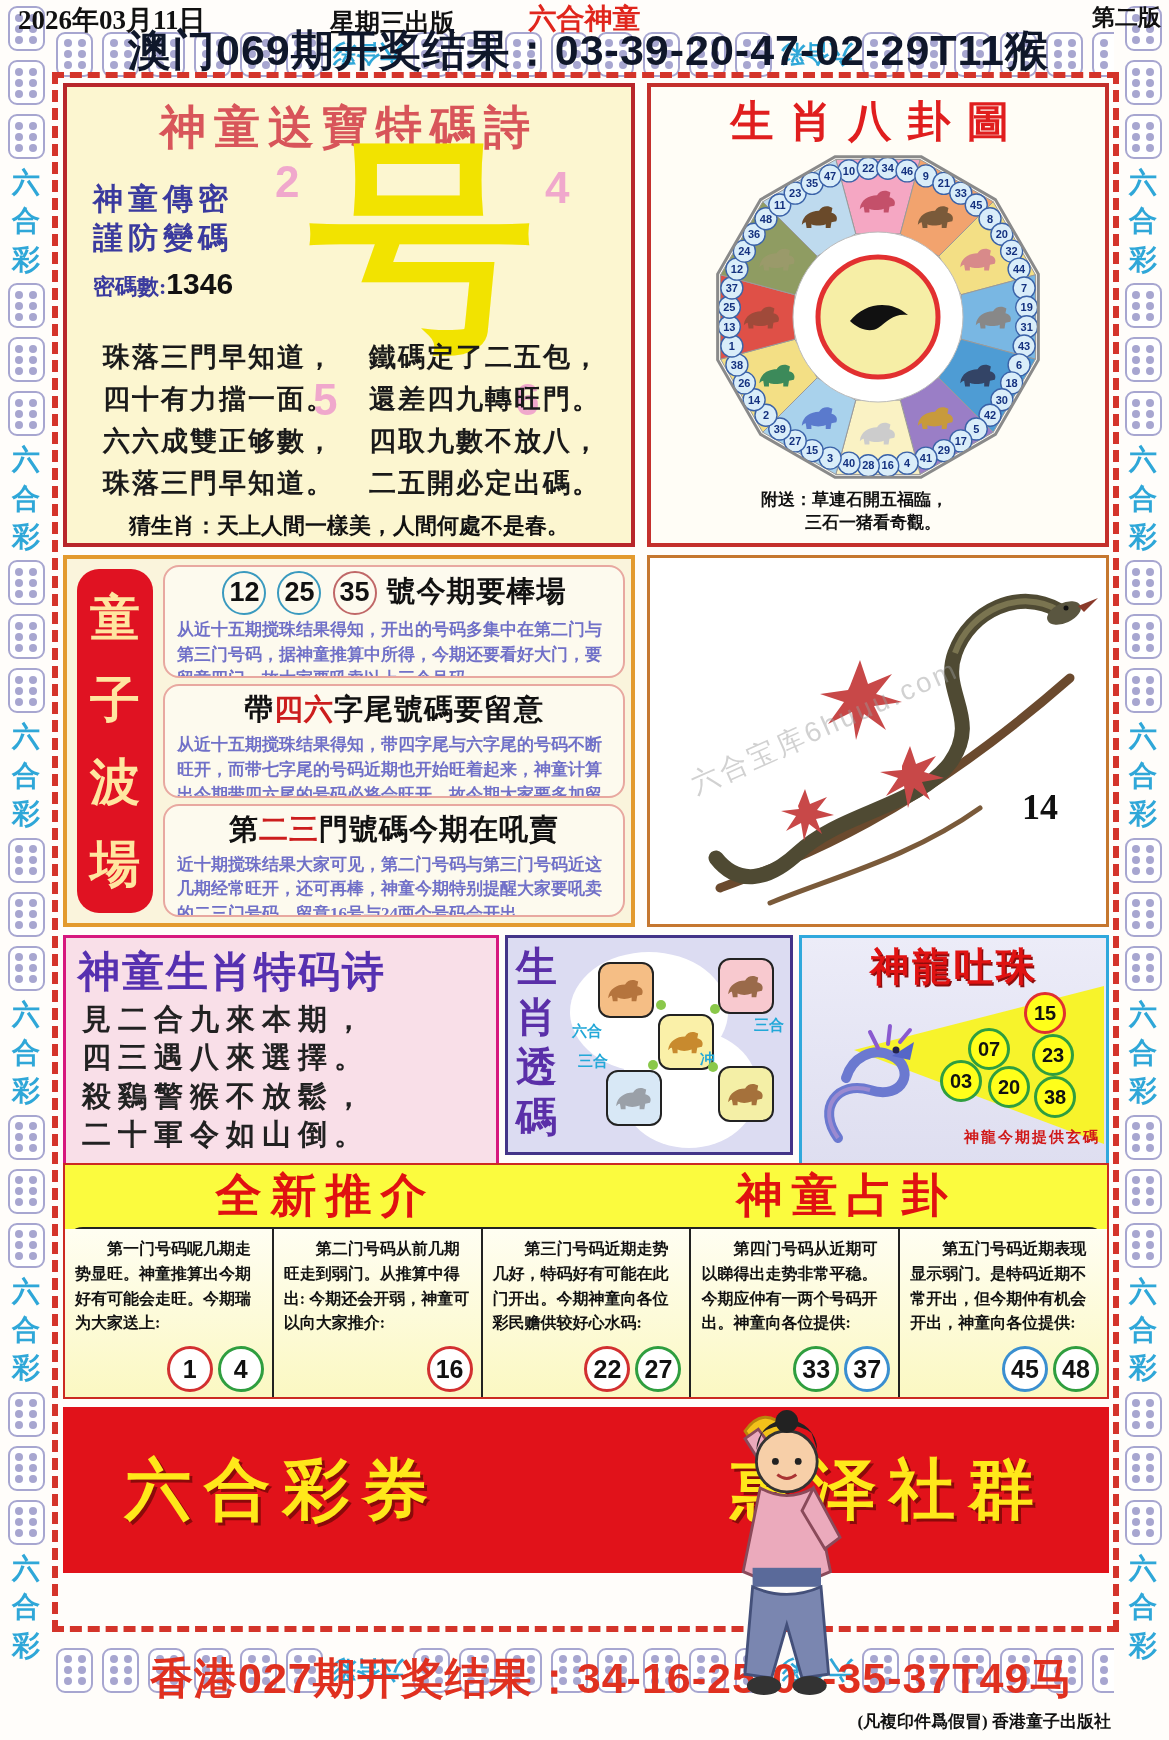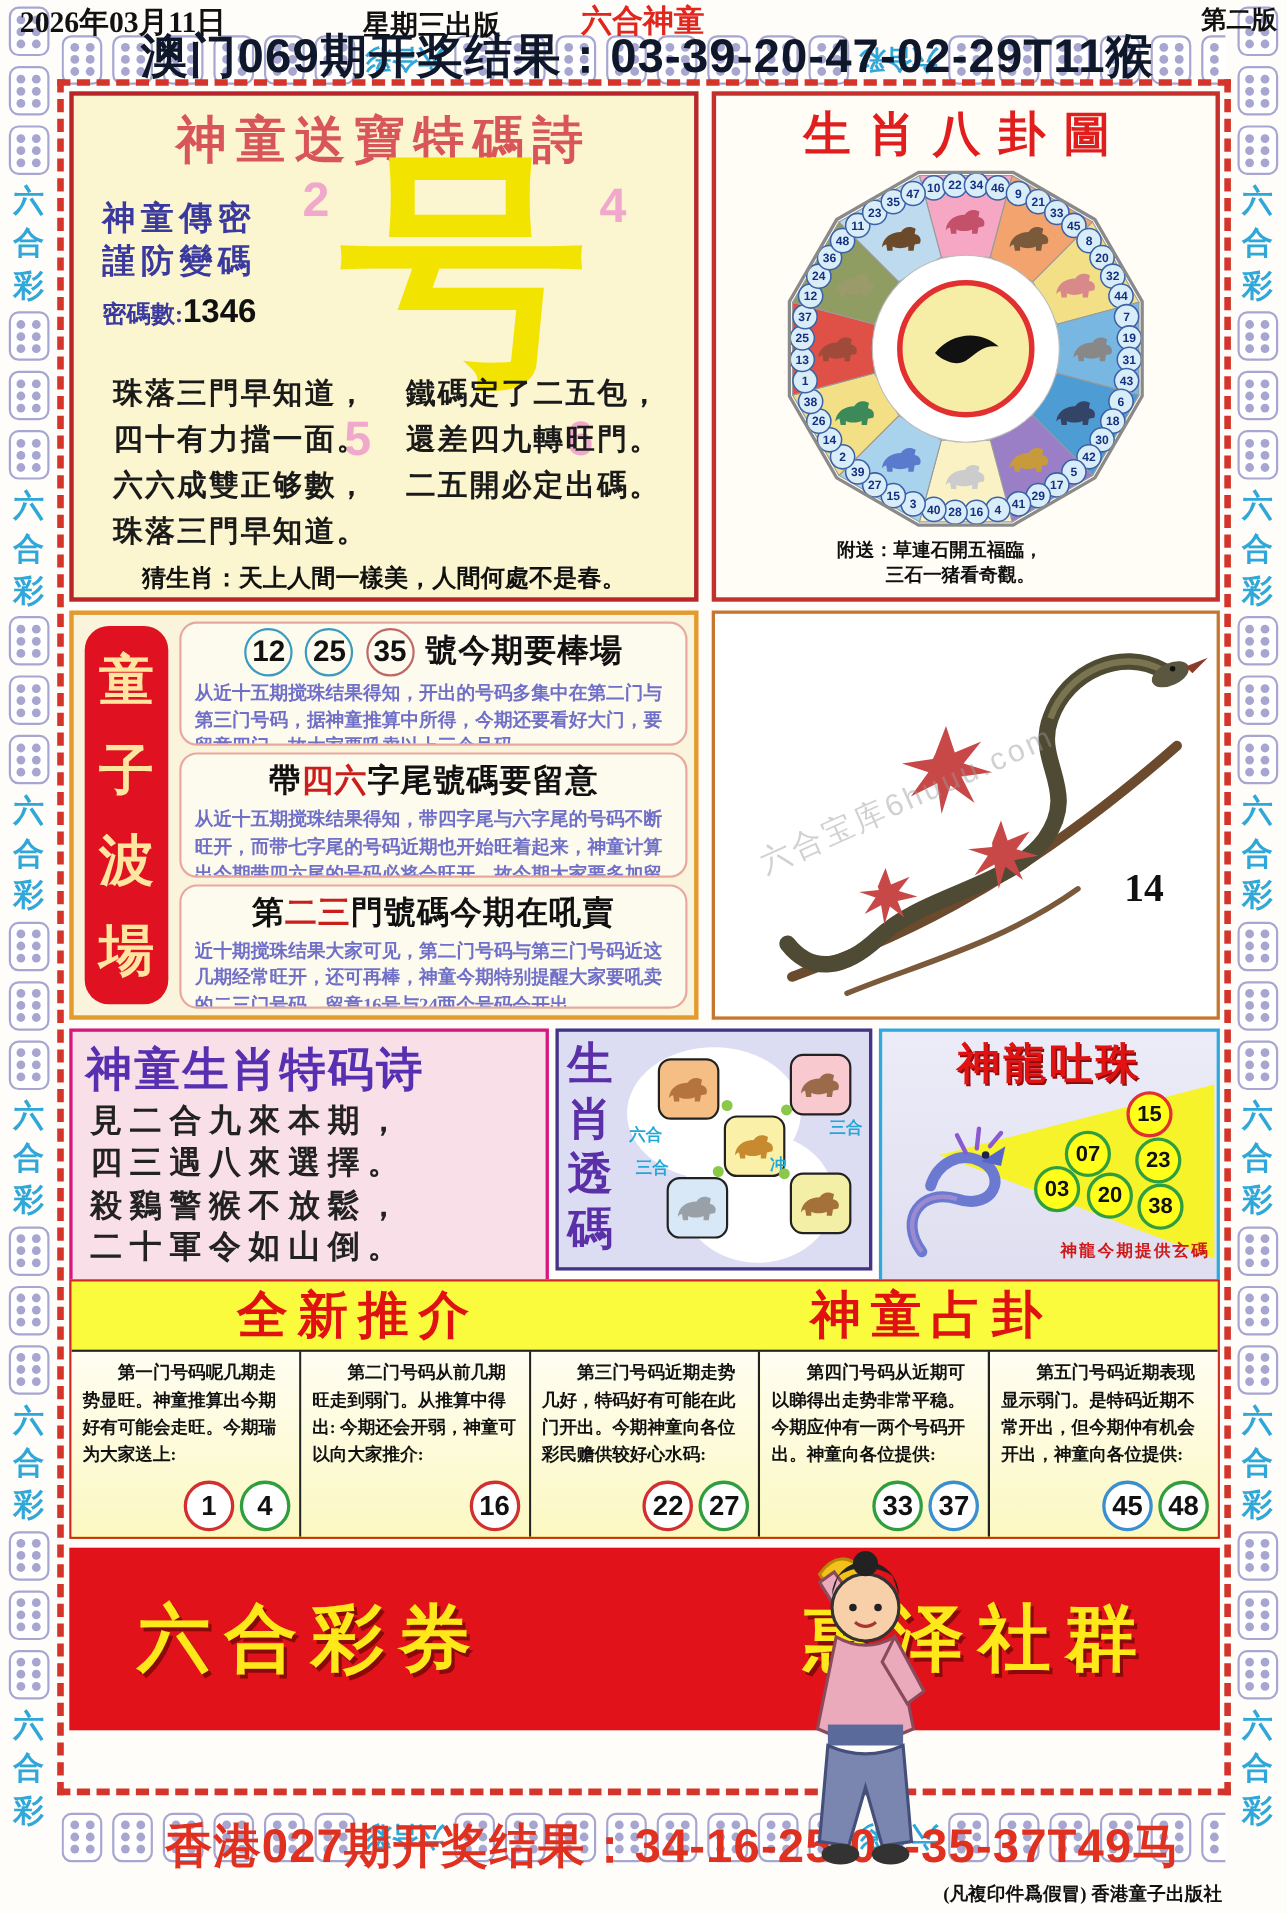--- a/index.html
+++ b/index.html
@@ -122,21 +122,21 @@
   .dgr-red{border:3px solid #e03030;} .dgr-green{border:3px solid #2f9e3f;}
   .dg0{left:222px;top:54px;} .dg1{left:166px;top:90px;} .dg2{left:230px;top:96px;}
   .dg3{left:138px;top:122px;} .dg4{left:186px;top:128px;} .dg5{left:232px;top:138px;}
   .pd-caption{position:absolute;left:0;right:6px;top:190px;text-align:right;font-size:15px;
               font-weight:900;color:#d01818;z-index:3;letter-spacing:2px;}
 
   
   .panel-doors{left:5px;top:1085px;width:1046px;height:236px;background:#fbfb3e;border:2px solid #cc2a22;}
   .pd-titlerow{height:62px;display:flex;justify-content:space-around;align-items:center;
                font-size:46px;color:#e01111;font-weight:900;letter-spacing:9px;}
-  .pd-cols{display:flex;border-top:2px solid #222;height:168px;}
+  .pd-cols{display:flex;border-top:2px solid #222;height:168px;border-radius:18px;}
   .pd-colm{flex:1;border-right:2px solid #222;background:linear-gradient(#fffef2,#fbf8c2);
            padding:8px 10px 4px 10px;position:relative;box-sizing:border-box;}
   .pd-colm:last-child{border-right:none;}
   .pd-text{font-size:16px;font-weight:bold;line-height:1.55;color:#111;text-indent:2em;
            font-family:"Liberation Serif",serif;}
   .pd-nums{position:absolute;bottom:5px;right:8px;display:flex;gap:5px;}
   .door-circle{width:40px;height:40px;border-radius:50%;background:#fff;display:flex;align-items:center;
                justify-content:center;font-size:25px;font-weight:900;color:#111;}
   .ring-red{border:3px solid #d23030;} .ring-green{border:3px solid #2f9e3f;} .ring-blue{border:3px solid #3a8fd0;}
 
@@ -840,20 +840,21 @@
       <div class="pp-poems serif">
         <div class="pp-col l">
           <div>珠落三門早知道，</div>
           <div>四十有力擋一面。</div>
           <div>六六成雙正够數，</div>
           <div>珠落三門早知道。</div>
         </div>
         <div class="pp-col r">
           <div>鐵碼定了二五包，</div>
           <div>還差四九轉旺門。</div>
+          <div>四取九數不放八，</div>
           <div>二五開必定出碼。</div>
         </div>
       </div>
       <div class="pp-guess serif">
         <div>猜生肖：天上人間一樣美，人間何處不是春。</div>
         <div>猜：必有二六合財來。</div>
       </div>
     </div>
 
     <div class="panel panel-bagua">

